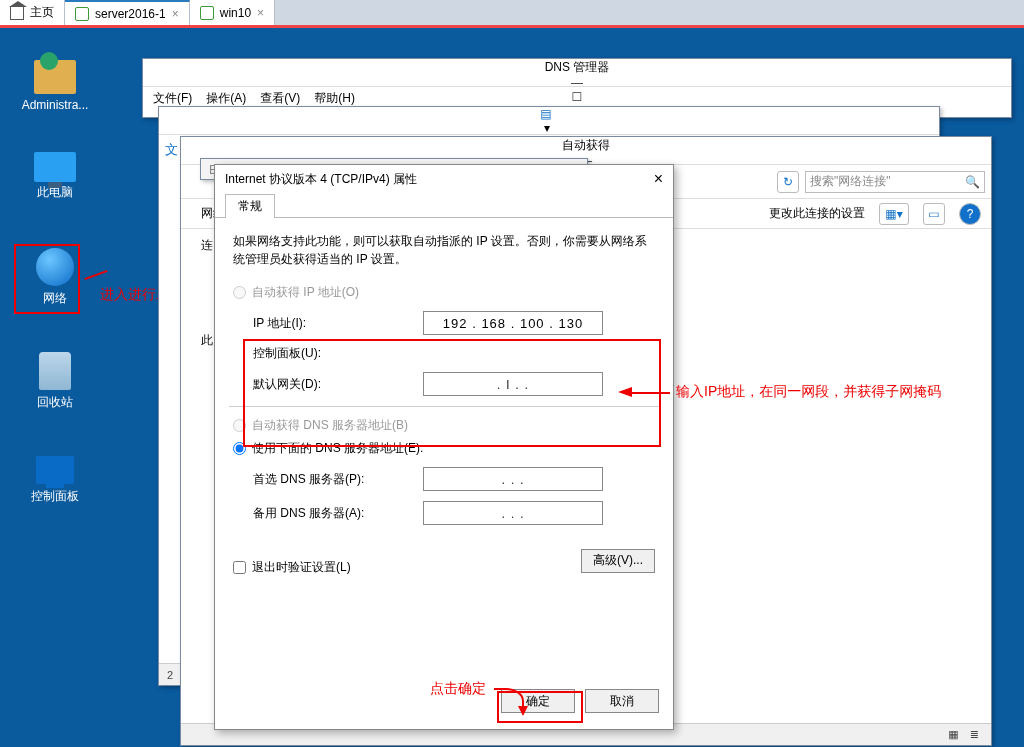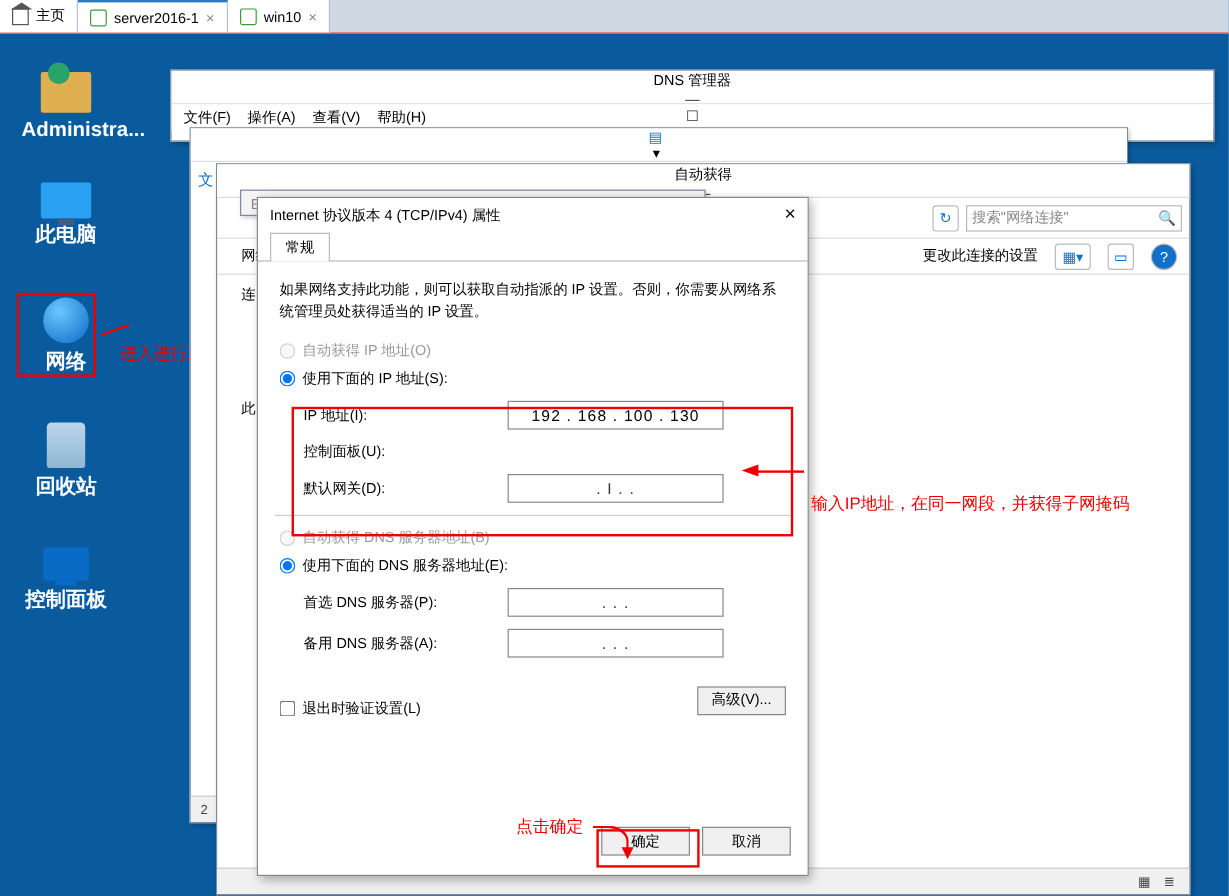--- a/index.html
+++ b/index.html
@@ -1,28 +1,28 @@
 <!DOCTYPE html>
 <html><head>
 <meta charset="utf-8">
 <style>
   * { box-sizing: border-box; margin: 0; padding: 0; font-family: "Microsoft YaHei", "Segoe UI", sans-serif; }
   body { width: 1024px; height: 747px; background: #0a5a9e; overflow: hidden; position: relative; }
 
   
-  .tabbar { position:absolute; top:0; left:0; right:0; height:28px; background:#cfd8e2; display:flex; align-items:stretch; border-bottom:1px solid #ef4444; }
+  .tabbar { position:absolute; top:0; left:0; right:0; height:28px; background:#cfd8e2; display:flex; align-items:stretch; border-bottom:3px solid #ef4444; }
   .tab { display:flex; align-items:center; gap:6px; padding:0 10px; font-size:12px; background:#ffffff; border-right:1px solid #b7c0cc; }
   .tab.active { background:#fff; }
   .tab .x { color:#888; font-size:12px; cursor:pointer;}
   .tab .ico { width:14px; height:14px; display:inline-block; }
   .homeico { width:14px;height:14px;border:1.5px solid #555; position:relative; }
   .homeico:before{content:"";position:absolute;top:-6px;left:-2px;width:0;height:0;border-left:9px solid transparent;border-right:9px solid transparent;border-bottom:6px solid #555;}
 
   
-  .desktop-icon { position:absolute; width:74px; text-align:center; color:#fff; font-size:17px;font-weight:bold; }
+  .desktop-icon { position:absolute; width:74px; text-align:center; color:#fff; font-size:12px; }
   .recycle-bin { width:32px;height:38px;margin:0 auto 4px;background:linear-gradient(#bcd6ea,#8fb7d4);border-radius:4px 4px 2px 2px; position:relative;}
   .cp-icon{width:38px;height:28px;margin:8px auto 4px;background:#0a6bc7;position:relative;border-radius:2px;}
   .cp-icon:after{content:"";position:absolute;left:10px;top:28px;width:18px;height:4px;background:#0a6bc7;}
   .monitor{width:42px;height:30px;background:#2aa0f3;margin:4px auto 2px;border-radius:2px;position:relative;}
   .monitor:after{content:"";position:absolute;left:14px;top:30px;width:14px;height:6px;background:#3a5e80;}
   .globe{width:38px;height:38px;border-radius:50%;background:radial-gradient(circle at 35% 30%,#6cc6ff,#0a6bc7);margin:0 auto 4px;position:relative;}
   .avatar-folder{width:42px;height:34px;background:#e0b050;margin:4px auto;border-radius:2px;position:relative;}
   .avatar-folder:before{content:"";position:absolute;left:6px;top:-8px;width:18px;height:18px;border-radius:50%;background:#2aa36b;}
 
   
@@ -200,24 +200,20 @@
   <div class="tabhdr">
     <div class="t"><span>常规</span></div>
   </div>
   <div class="dlgbody">
     <div class="desc">如果网络支持此功能，则可以获取自动指派的 IP 设置。否则，你需要从网络系统管理员处获得适当的 IP 设置。</div>
 
     <div class="radiorow disabled">
       <input type="radio" disabled="" style="">
       <span>自动获得 IP 地址(O)</span>
     </div>
-    <div class="radiorow">
-      <input type="radio" checked="" style="">
-      <span>使用下面的 IP 地址(S):</span>
-    </div>
     <div class="fieldsblock">
       <div class="fieldrow">
         <span class="lbl">IP 地址(I):</span>
         <div class="ipbox">
             <span>192 . 168 . 100 . 130</span>
           </div>
       </div>
       <div class="fieldrow">
         <span class="lbl">控制面板(U):</span>
       </div>
@@ -274,17 +270,17 @@
       </div>
   </div>
 
   <div class="red-rect" style="top:174px;left:28px;width:418px;height:108px;"></div>
 
   <div class="red-rect" style="bottom:6px;left:282px;width:86px;height:32px;"></div>
 </div>
 
 <div class="arrow-line" style="top:392px;left:624px;width:46px;"></div>
 <div class="arrow-left" style="top:387px;left:618px;"></div>
-<div class="annot" style="top:383px;left:676px;margin-top:28px;">输入IP地址，在同一网段，并获得子网掩码</div>
+<div class="annot" style="top:383px;left:676px;">输入IP地址，在同一网段，并获得子网掩码</div>
 
 <div class="annot" style="top:680px;left:430px;">点击确定</div>
 <div style="position:absolute;top:688px;left:494px;width:30px;height:22px;border-top:2px solid #e00;border-right:2px solid #e00;border-top-right-radius:60%;"></div>
 <div style="position:absolute;top:706px;left:518px;width:0;height:0;border-left:5px solid transparent;border-right:5px solid transparent;border-top:10px solid #e00;"></div>
 
 </body></html>

